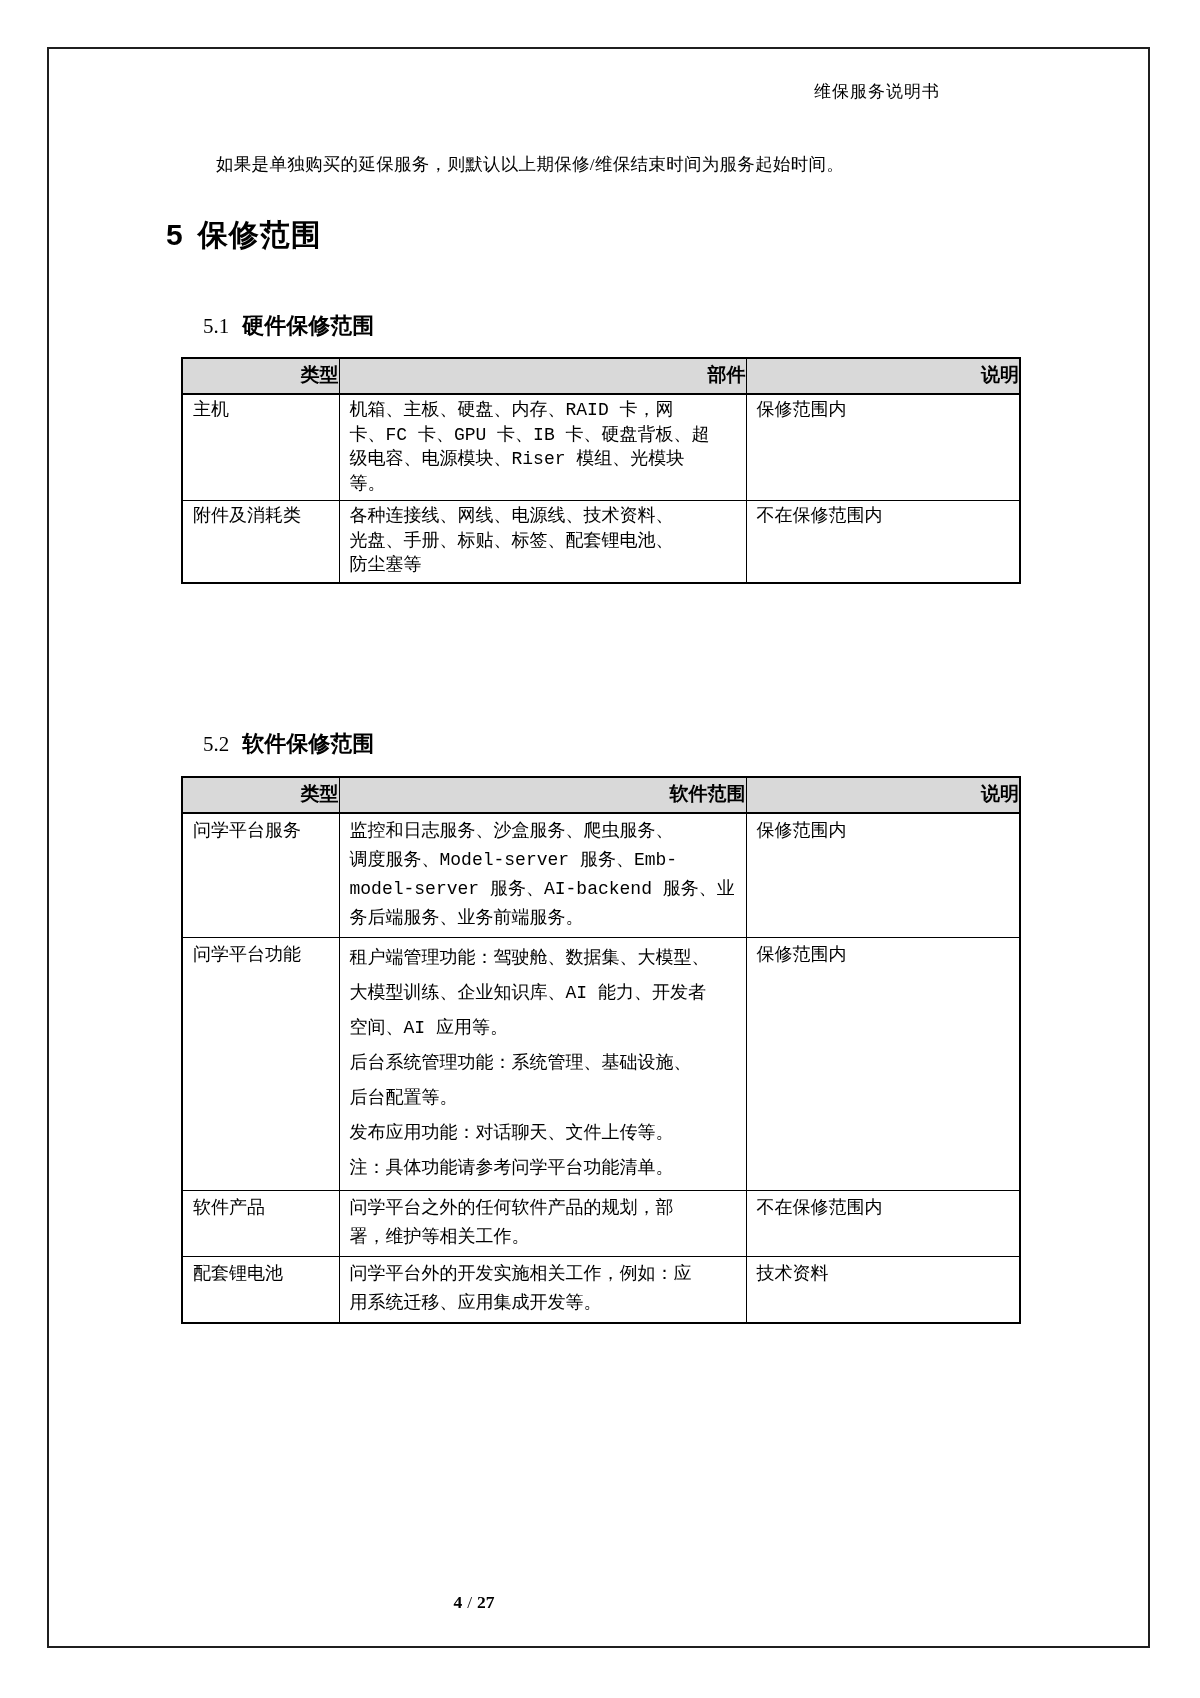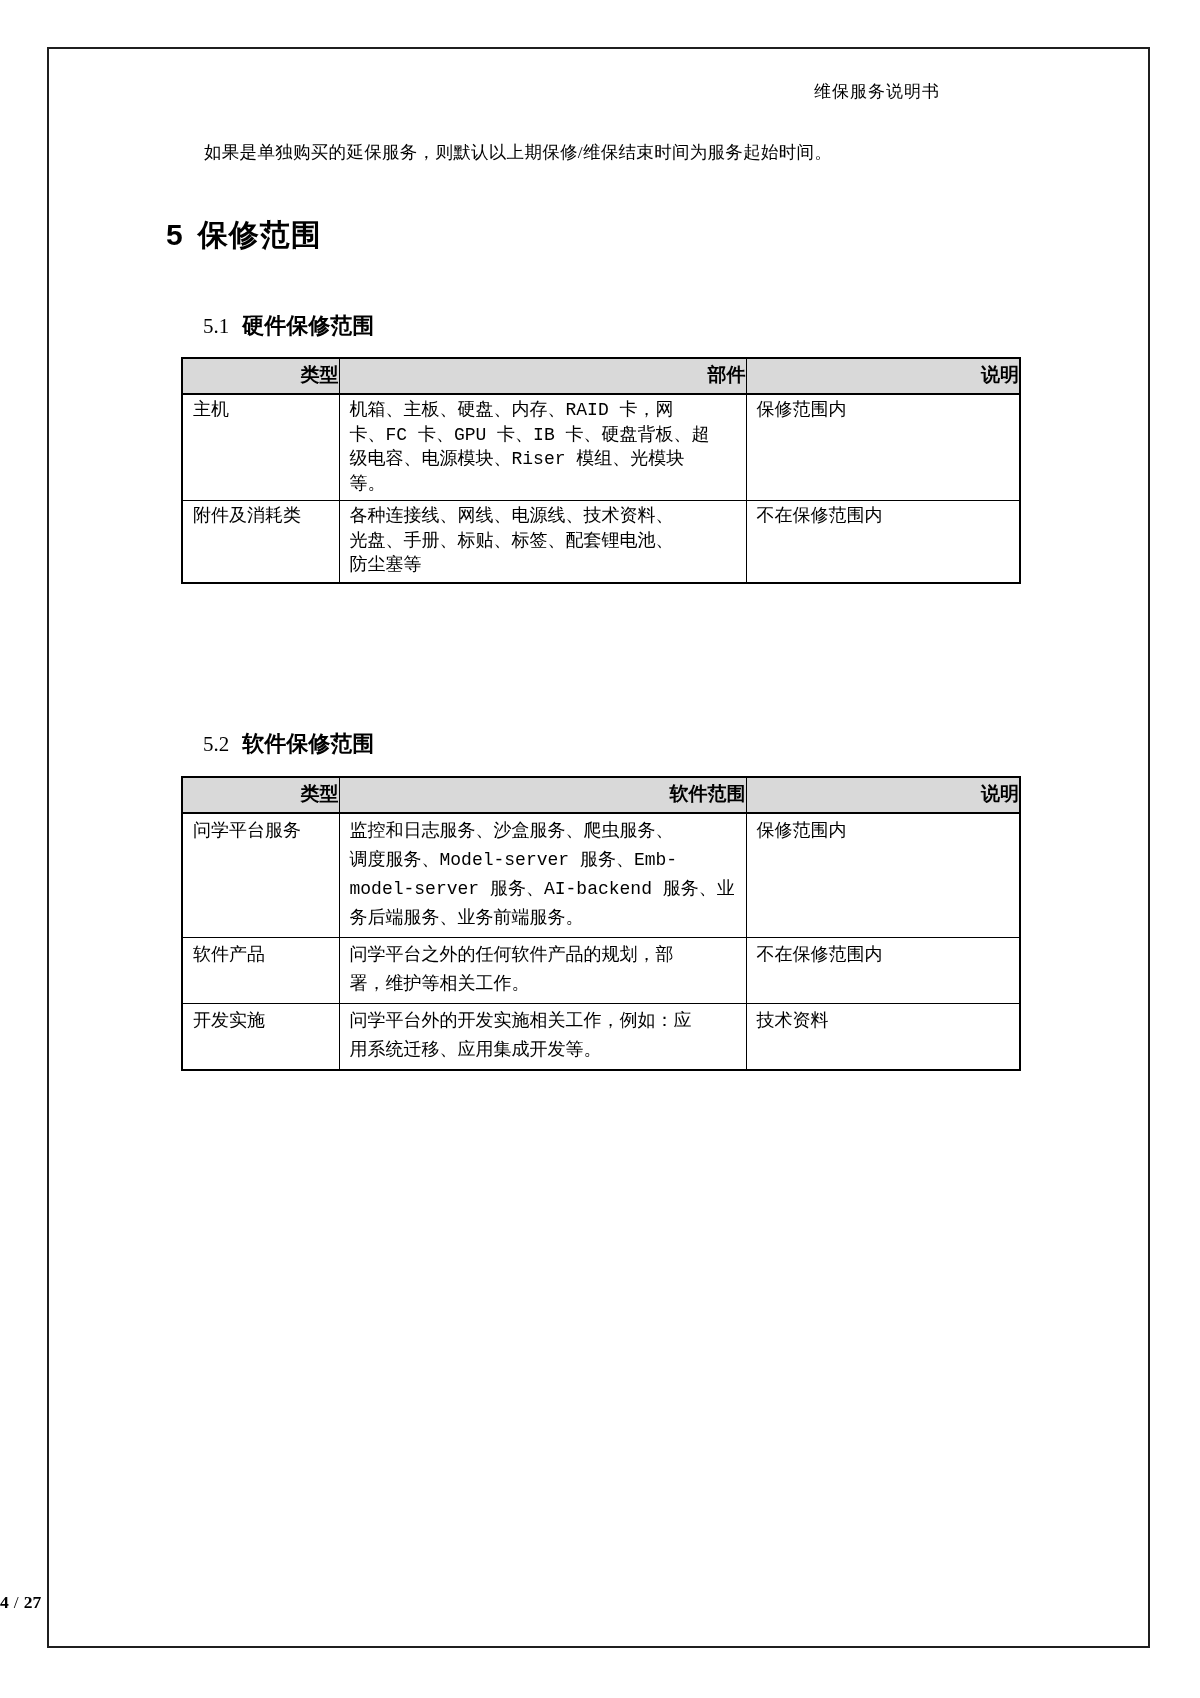--- a/index.html
+++ b/index.html
@@ -16,21 +16,21 @@
     width:1103px; height:1601px;
     border:2px solid #1f1f1f;
     box-sizing:border-box;
   }
   .doc-header {
     position:absolute; top:80px; left:440px; width:500px;
     text-align:right; font-size:17px; letter-spacing:1px;
   }
   .intro {
     position:absolute; top:140px; left:204px; width:760px;
-    margin:0; font-size:17.5px; letter-spacing:0.3px;
+    margin:12px; font-size:17.5px; letter-spacing:0.3px;
   }
   .h1 {
     position:absolute; top:215px; left:166px; margin:0;
     font-family:Liberation Sans, sans-serif;
     font-size:30px; font-weight:bold; letter-spacing:1px;
   }
   .h1 .h1num { margin-right:14px; }
   .h2 { position:absolute; margin:17px; font-weight:normal; white-space:nowrap; }
   .h2 .h2num { font-family:"Liberation Serif","DejaVu Serif",serif; font-size:21px; margin-right:13px; }
   .h2 .h2title { font-family:"Liberation Sans","DejaVu Sans",sans-serif; font-size:22px; font-weight:bold; }
@@ -60,21 +60,21 @@
     font-size:18px;
     line-height:24.5px;
     white-space:pre-line;
     font-family:"Liberation Mono","DejaVu Sans Mono",monospace;
   }
   .tbl2 td { line-height:29px; }
   .tbl td.lh-loose { line-height:35px; }
   .tbl td.type-cell { white-space:normal; text-align:justify; }
   .footer {
     position:absolute; top:1592px; left:0; width:948px;
-    text-align:left; font-size:17.5px; font-weight:bold;
+    text-align:center; font-size:17.5px; font-weight:bold;
   }
   .footer .sep { font-weight:normal; margin:0 5px; }
 </style>
 </head>
 <body>
 
 <div>
 
   <div class="page-border"></div>
 
@@ -142,27 +142,38 @@
     <tbody>
       <tr>
         <td class="type-cell">问学平台服务</td>
         <td>监控和日志服务、沙盒服务、爬虫服务、
 调度服务、Model-server 服务、Emb-
 model-server 服务、AI-backend 服务、业
 务后端服务、业务前端服务。</td>
         <td>保修范围内</td>
       </tr>
       <tr>
+        <td class="type-cell">问学平台功能</td>
+        <td class="lh-loose">租户端管理功能：驾驶舱、数据集、大模型、
+大模型训练、企业知识库、AI 能力、开发者
+空间、AI 应用等。
+后台系统管理功能：系统管理、基础设施、
+后台配置等。
+发布应用功能：对话聊天、文件上传等。
+注：具体功能请参考问学平台功能清单。</td>
+        <td>保修范围内</td>
+      </tr>
+      <tr>
         <td class="type-cell">软件产品</td>
         <td>问学平台之外的任何软件产品的规划，部
 署，维护等相关工作。</td>
         <td>不在保修范围内</td>
       </tr>
       <tr>
-        <td class="type-cell">开发实施</td>
+        <td class="type-cell">配套锂电池</td>
         <td>问学平台外的开发实施相关工作，例如：应
 用系统迁移、应用集成开发等。</td>
         <td>技术资料</td>
       </tr>
     </tbody>
   </table>
 
   <div class="footer">
     <span>4</span><span class="sep">/</span><span>27</span>
   </div>

